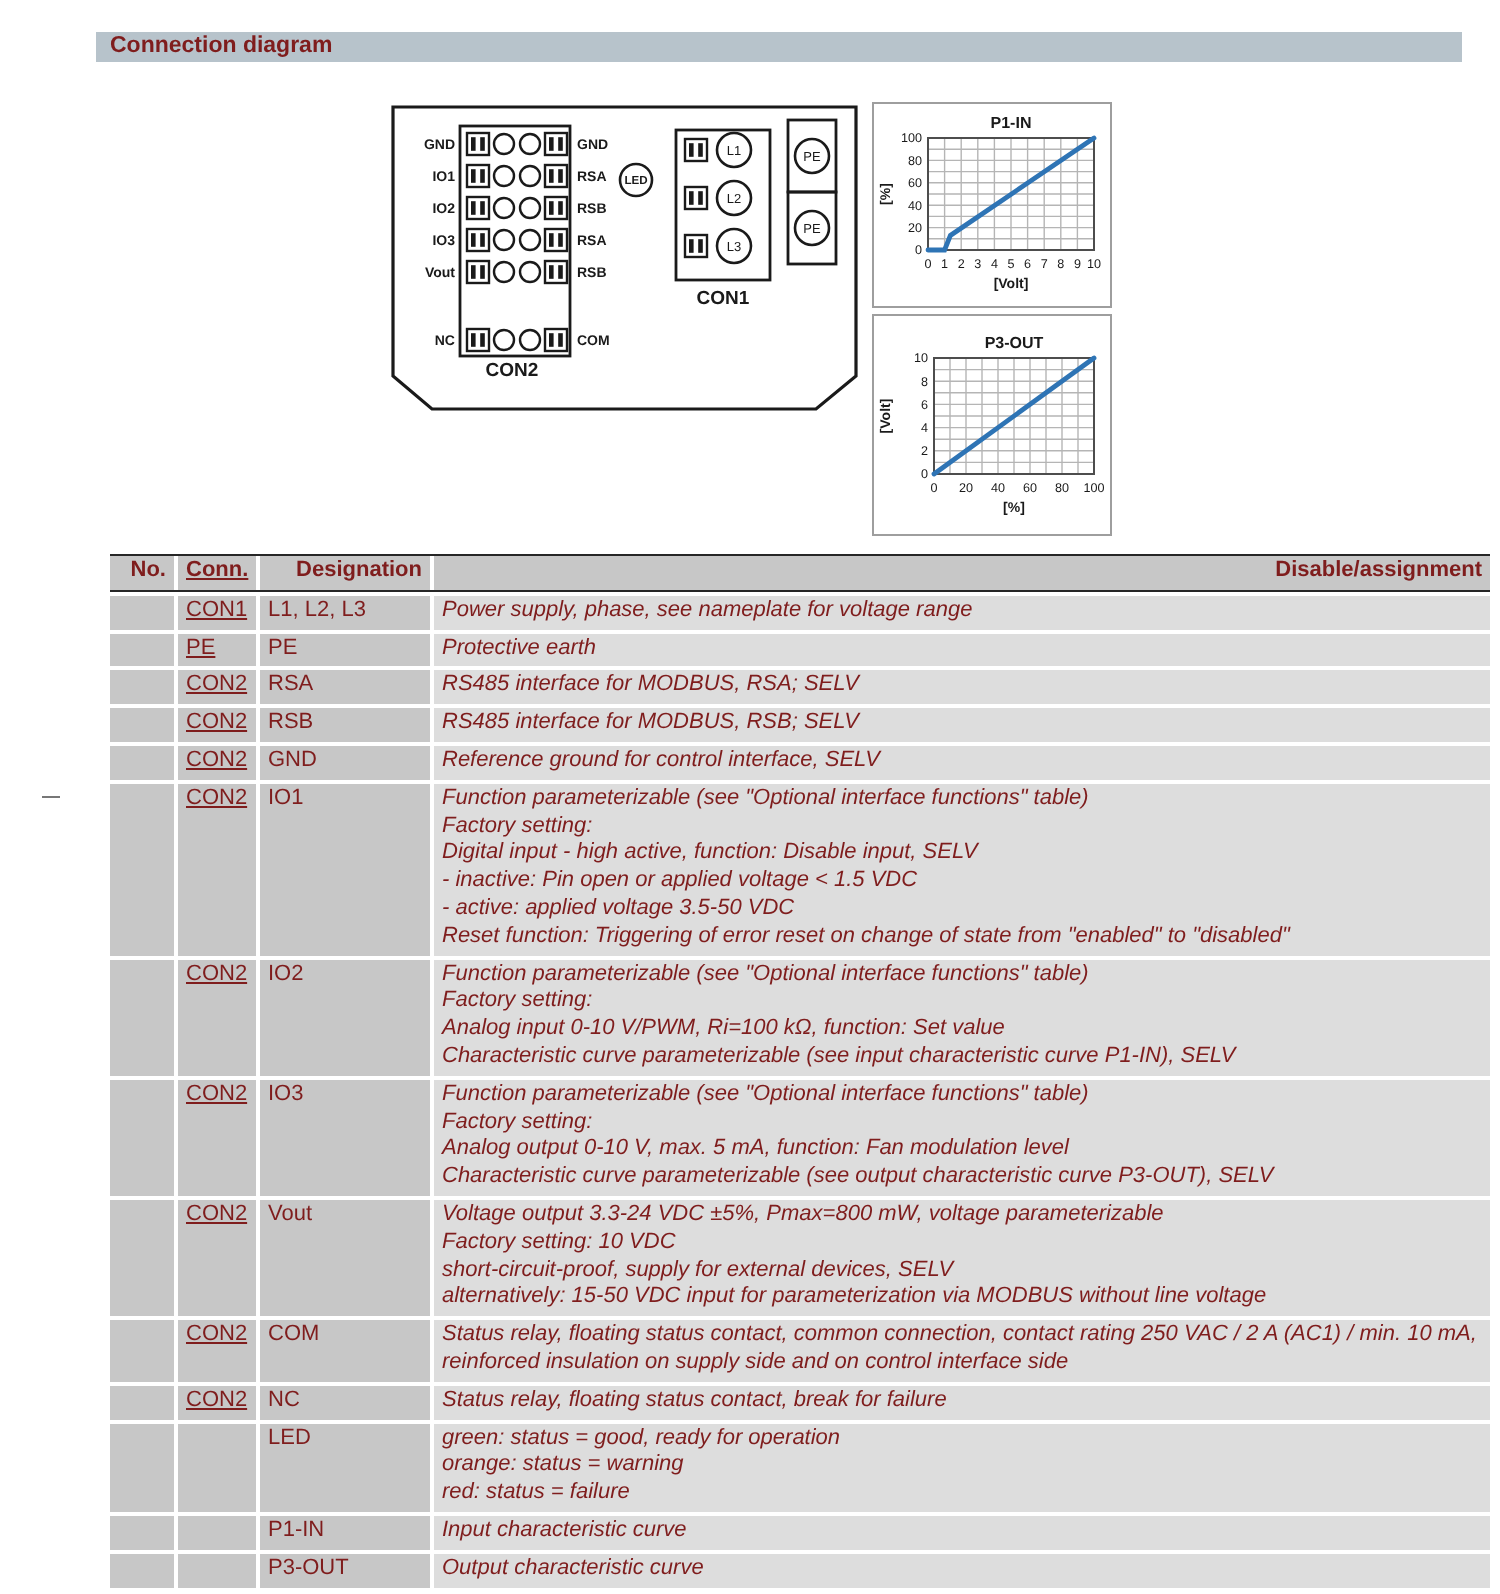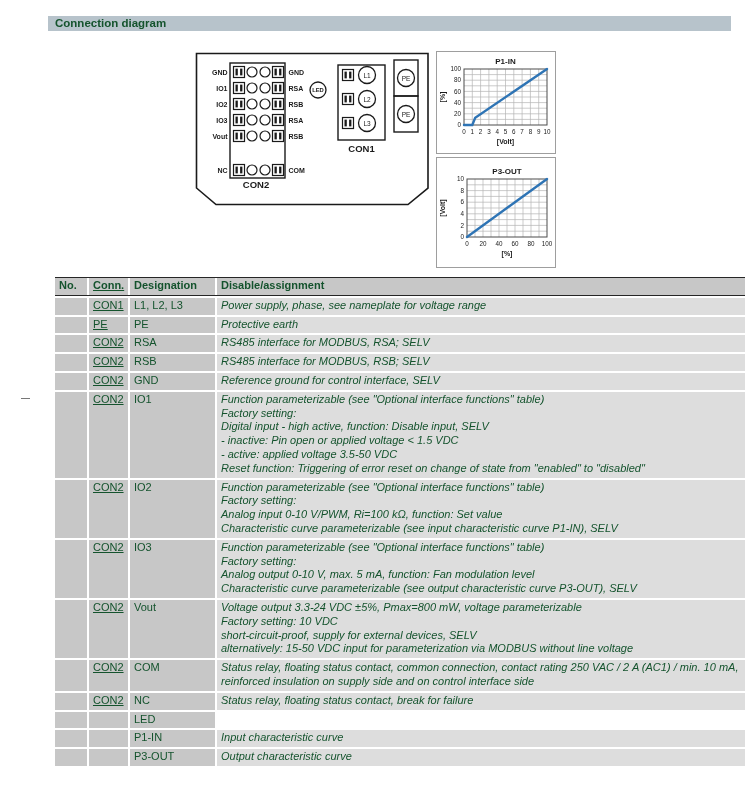--- a/index.html
+++ b/index.html
@@ -1,17 +1,17 @@
 <!DOCTYPE html>
 <html><head>
 <meta charset="utf-8">
 <style>
   html,body{margin:0;padding:0;background:#fff;}
   #page{position:relative;width:750px;height:797px;background:#fff;overflow:hidden;
-        font-family:"Liberation Sans",sans-serif;color:#14532d;}
+        font-family:"Liberation Sans",sans-serif;color:#7f1d1d;}
 
   
   .title-bar{position:absolute;left:48px;top:16px;width:683px;height:15px;
              background:#b7c3cb;font-size:11.5px;font-weight:bold;line-height:15px;
              padding-left:7px;box-sizing:border-box;}
 
   
   #device-svg{position:absolute;left:195px;top:52px;}
   .chart-panel{position:absolute;background:#fff;border:1px solid #9e9e9e;}
   #p1-panel{left:436px;top:51px;width:118px;height:101px;}
@@ -20,21 +20,21 @@
   svg text{fill:#1a1a1a;font-family:"Liberation Sans",sans-serif;}
 
   
   .margin-dash{position:absolute;left:21px;top:398px;width:9px;height:0;
                border-top:1.2px solid #777;}
 
   
   .ctable{position:absolute;left:55px;top:277px;width:690px;font-size:11px;line-height:13.8px;}
   .trow,.thead{display:flex;gap:2px;align-items:stretch;}
   .trow{margin-top:2px;}
-  .thead{border-top:1px solid #262626;border-bottom:1px solid #262626;font-weight:bold;}
+  .thead{border-top:1px solid #262626;border-bottom:1px solid #262626;font-weight:bold;text-align:right;}
   .c{padding:1px 4px 2px 4px;box-sizing:border-box;background:#c7c7c7;}
   .c.no{width:32px;flex:none;}
   .c.conn{width:39px;flex:none;text-decoration:underline;}
   .c.des{width:85px;flex:none;}
   .c.fn{flex:1;white-space:pre-line;}
   .trow .c.fn{background:#dddddd;font-style:italic;}
 </style>
 </head>
 <body>
 
@@ -312,20 +312,23 @@
     <div class="c no"></div>
     <div class="c conn">CON2</div>
     <div class="c des">NC</div>
     <div class="c fn">Status relay, floating status contact, break for failure</div>
   </div>
 
   <div class="trow">
     <div class="c no"></div>
     <div class="c conn"></div>
     <div class="c des">LED</div>
+    <div class="c fn">green: status = good, ready for operation
+orange: status = warning
+red: status = failure</div>
   </div>
 
   <div class="trow">
     <div class="c no"></div>
     <div class="c conn"></div>
     <div class="c des">P1-IN</div>
     <div class="c fn">Input characteristic curve</div>
   </div>
 
   <div class="trow">

